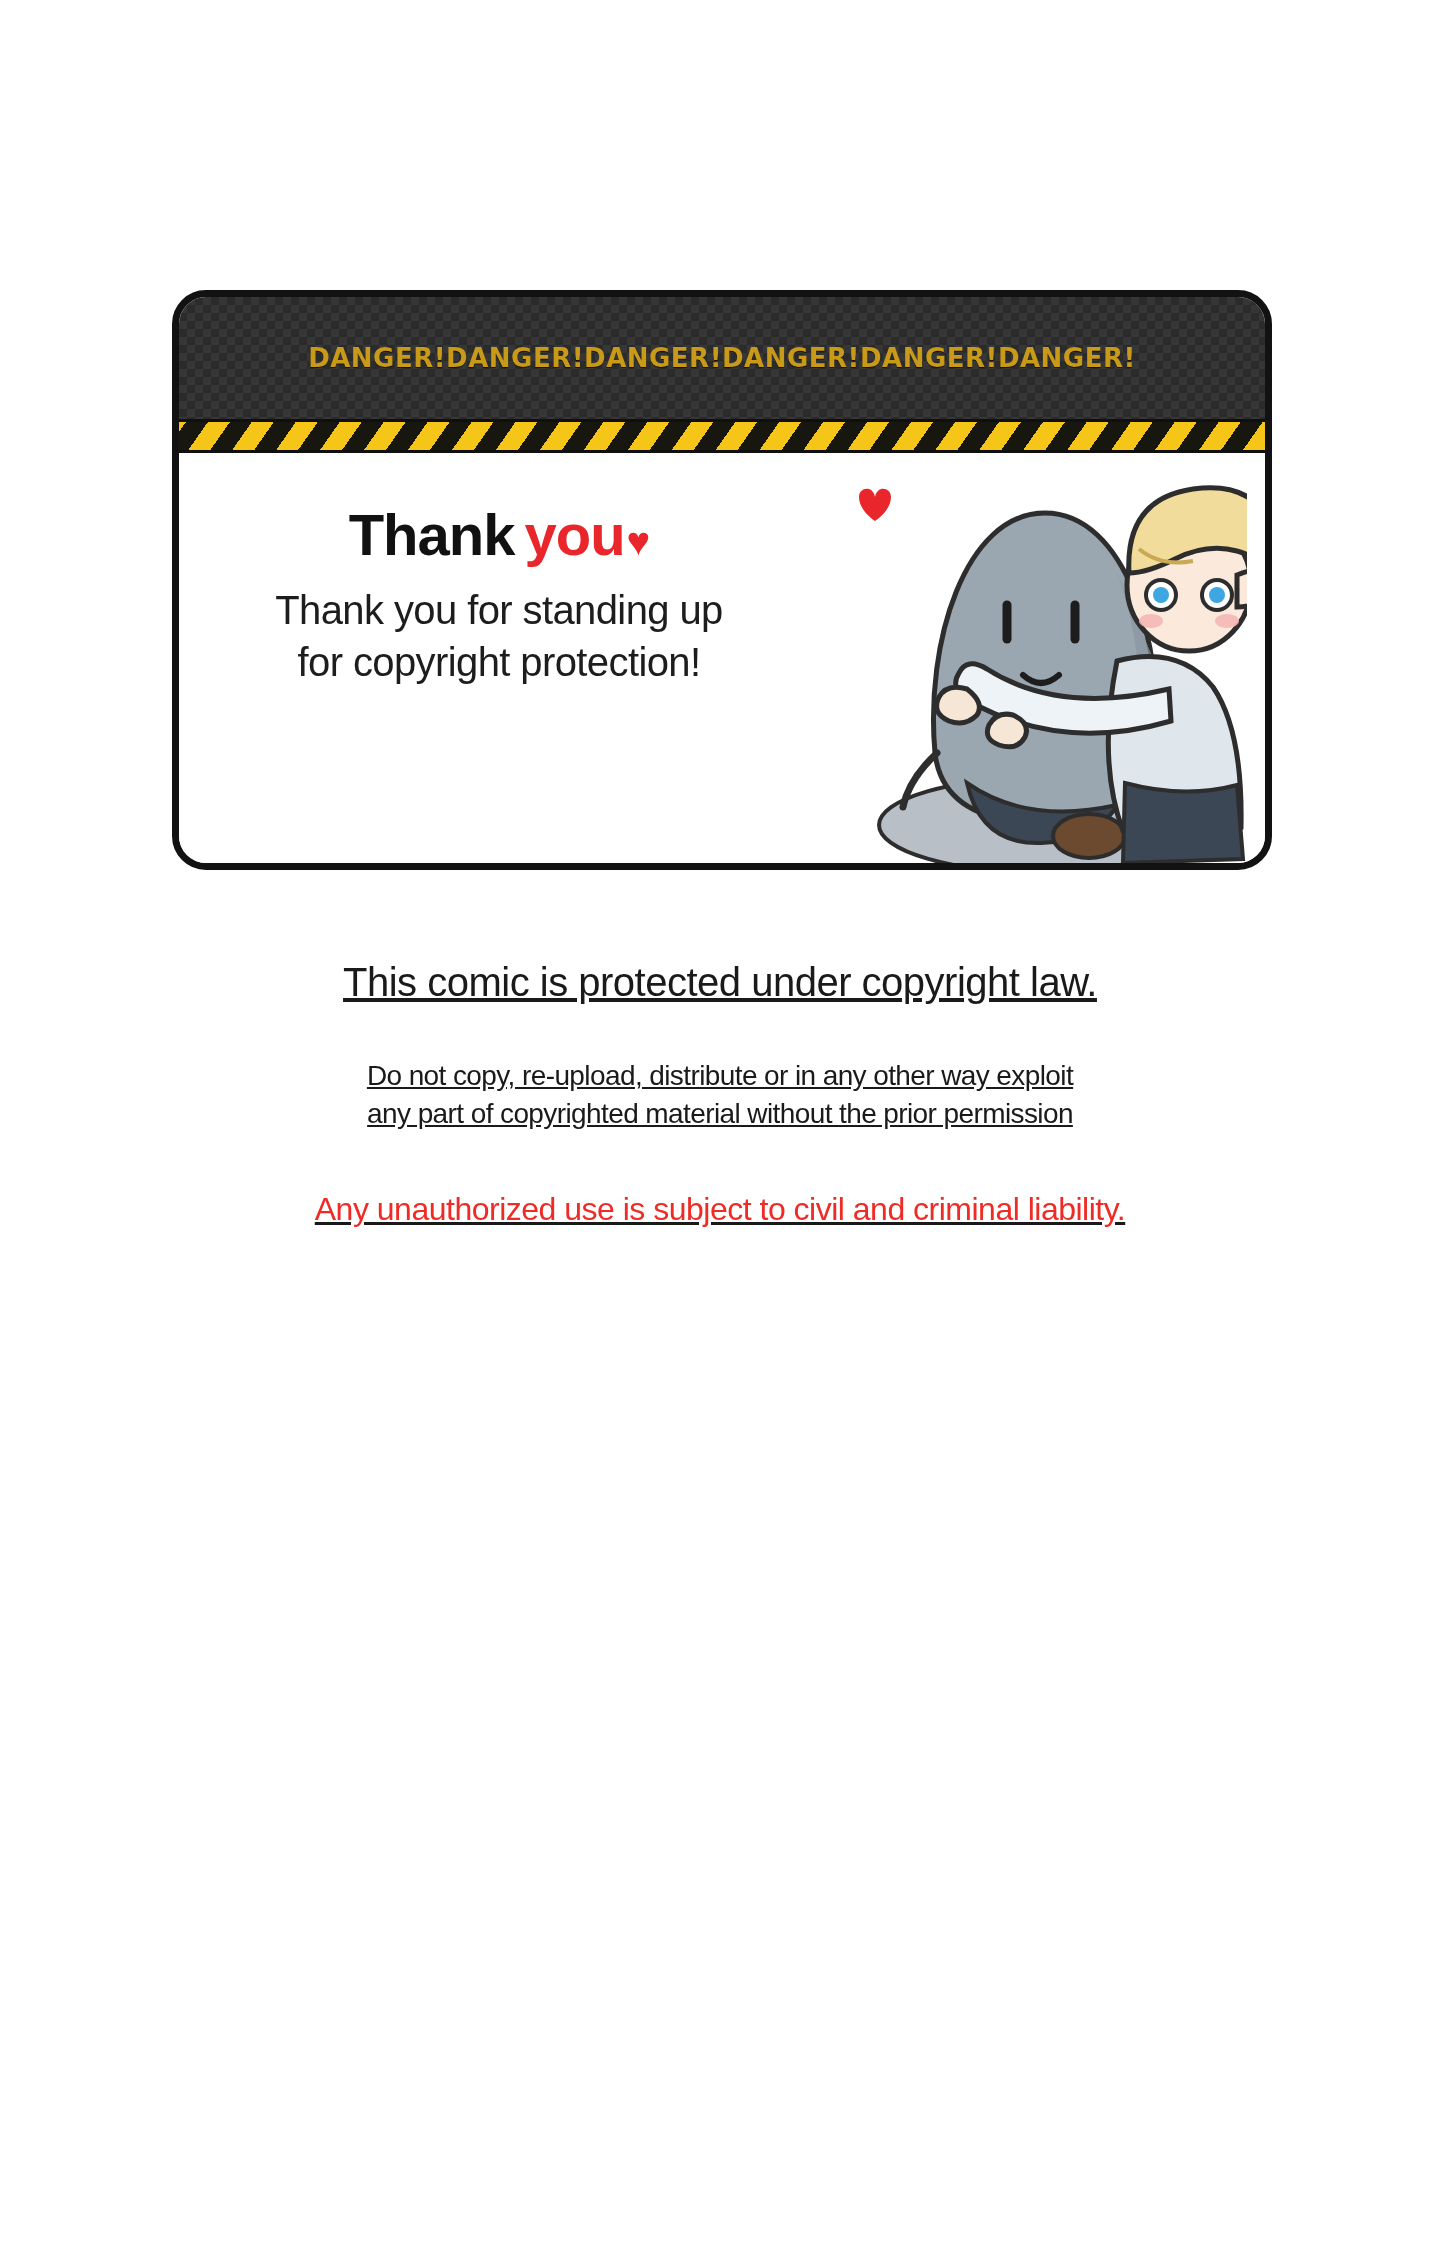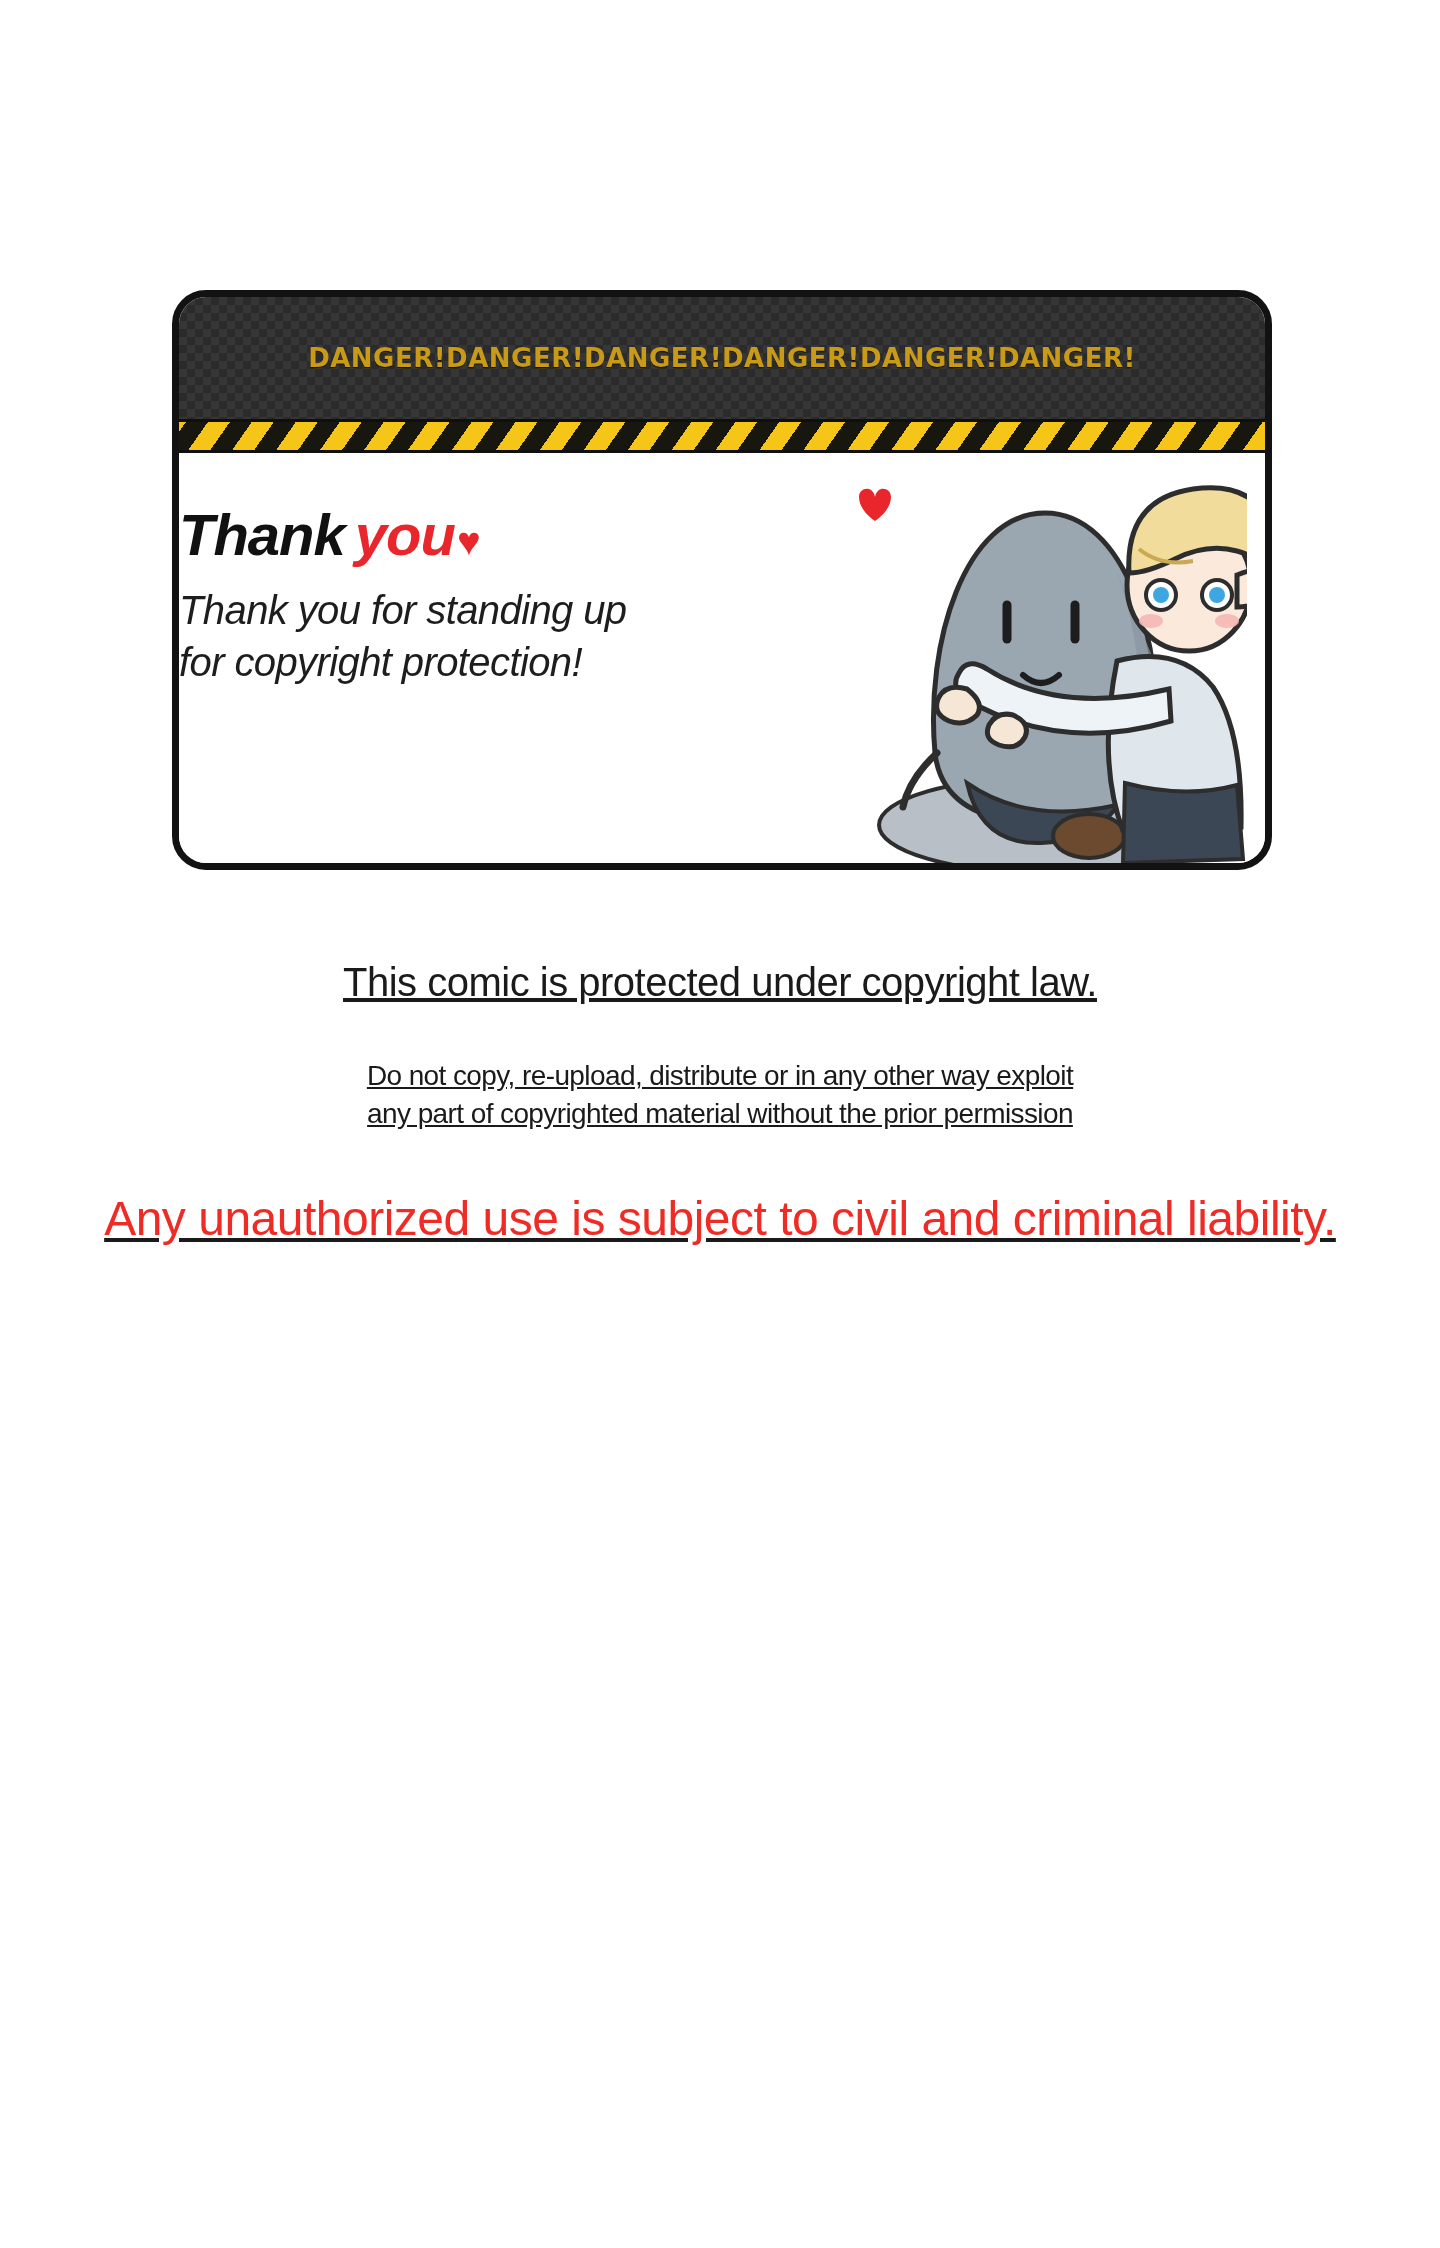--- a/index.html
+++ b/index.html
@@ -70,21 +70,21 @@
     position: relative;
     height: 420px;
     background: #ffffff;
   }
 
   .thank-block {
     position: absolute;
     left: 0;
     top: 48px;
     width: 640px;
-    font-style: italic;
+    text-align: center;
   }
   .thank-title {
     font-size: 58px;
     font-weight: bold;
     letter-spacing: -1px;
     white-space: nowrap;
   }
   .thank-title .t-black { color: #111111; }
   .thank-title .t-red { color: #e8262b; margin-left: 10px; }
   .thank-title .t-heart { color: #e8262b; font-size: 40px; margin-left: 2px; }
@@ -122,21 +122,21 @@
   .para-2 {
     margin-top: 52px;
     font-size: 28px;
     line-height: 1.36;
     color: #1a1a1a;
     letter-spacing: -0.6px;
     padding: 0 90px;
   }
   .line-3 {
     margin-top: 58px;
-    font-size: 48px;
+    font-size: 32px;
     color: #ef2b26;
     letter-spacing: -0.5px;
   }
   .notice {
     margin-top: 132px;
     font-size: 38px;
     line-height: 1.36;
     color: #1a1a1a;
     letter-spacing: -0.5px;
   }

